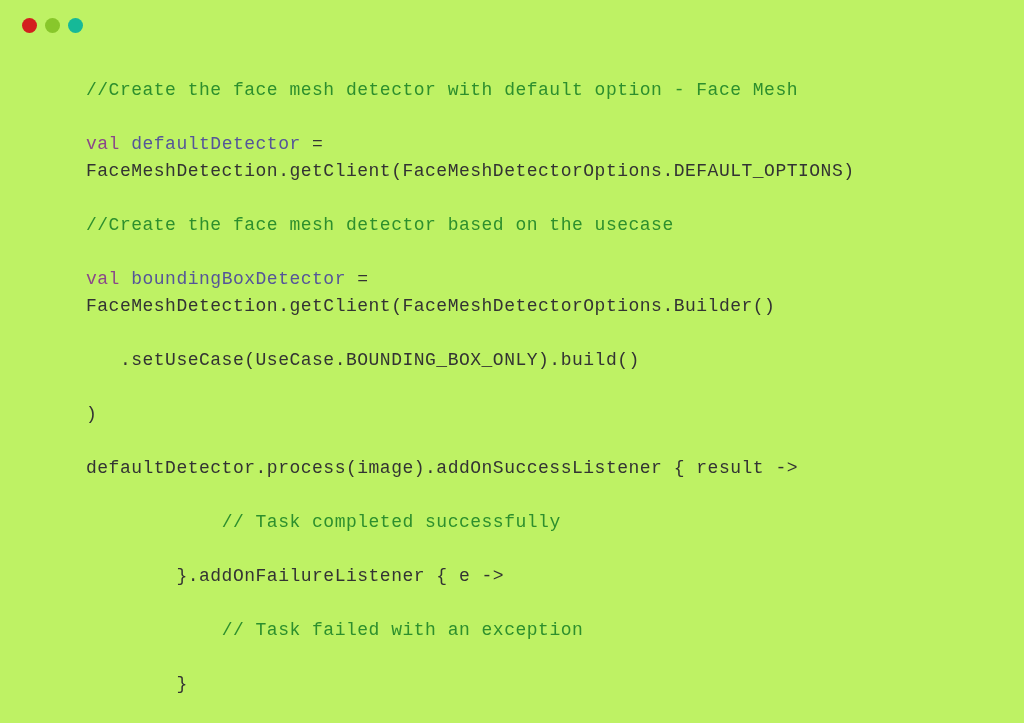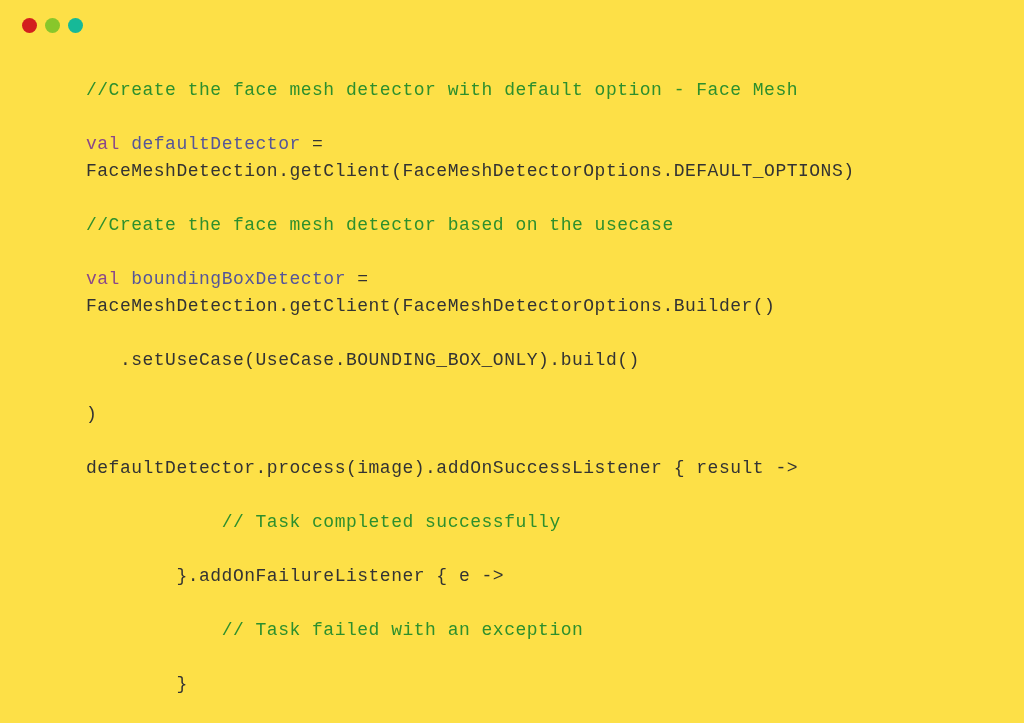--- a/index.html
+++ b/index.html
@@ -12,21 +12,21 @@
       height: 723px;
       background: #f5f5f5;
       font-family: 'Courier New', Courier, monospace;
       font-size: 18px;
       line-height: 1.5;
       letter-spacing: 0.5px;
     }
     .window {
       width: 100%;
       height: 100%;
-      background: #fde047;
+      background: #bef264;
       position: relative;
     }
     .traffic-lights {
       display: flex;
       gap: 8px;
       padding: 18px 0 0 22px;
     }
     .traffic-light {
       width: 15px;
       height: 15px;

